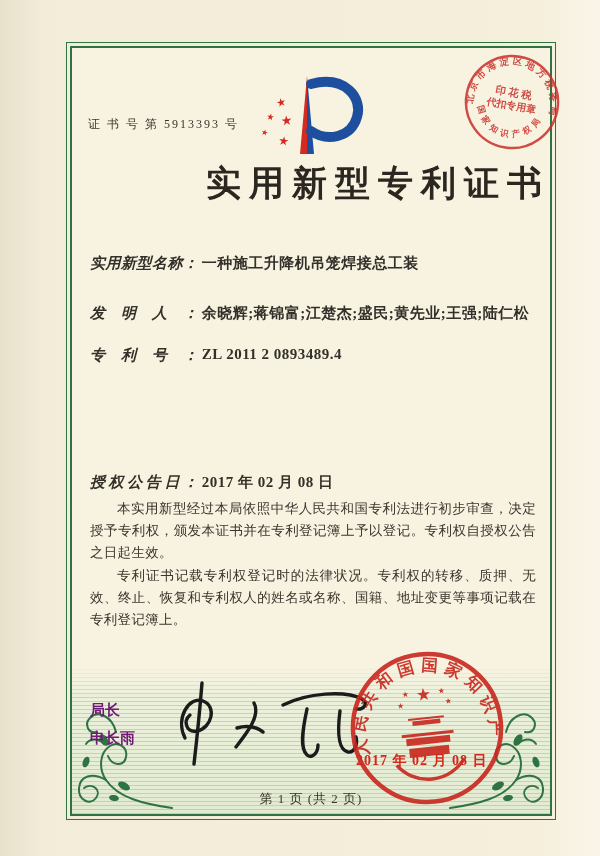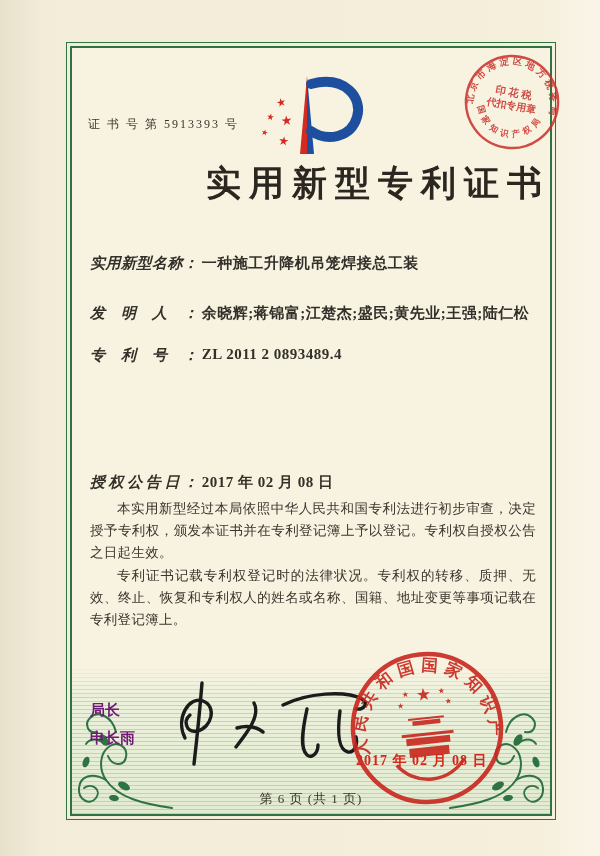--- a/index.html
+++ b/index.html
@@ -177,15 +177,15 @@
     <text font-size="9.5" fill="#c9302a" font-weight="bold" letter-spacing="3">
       <textPath href="#tax-arc-top" startOffset="50%" text-anchor="middle">北京市海淀区地方税务局</textPath>
     </text>
     <text font-size="8.5" fill="#c9302a" font-weight="bold" letter-spacing="4">
       <textPath href="#tax-arc-bottom" startOffset="50%" text-anchor="middle">国家知识产权局</textPath>
     </text>
     <text x="50" y="44" font-size="10.5" fill="#c9302a" font-weight="bold" text-anchor="middle">印 花 税</text>
     <text x="50" y="57" font-size="10" fill="#c9302a" font-weight="bold" text-anchor="middle">代扣专用章</text>
   </svg>
 
-  <div class="footer">第 6 页 (共 1 页)</div>
+  <div class="footer">第 1 页 (共 2 页)</div>
 
 </div>
 
 </body></html>

